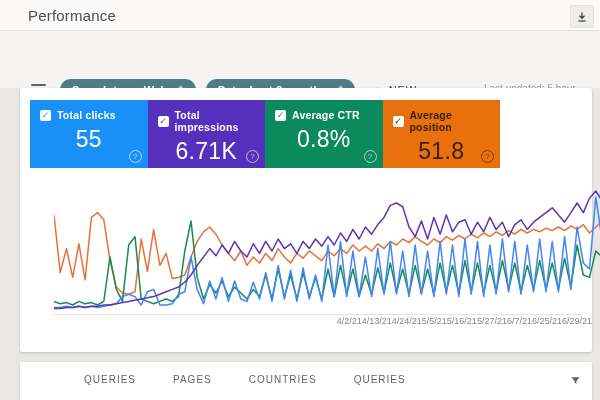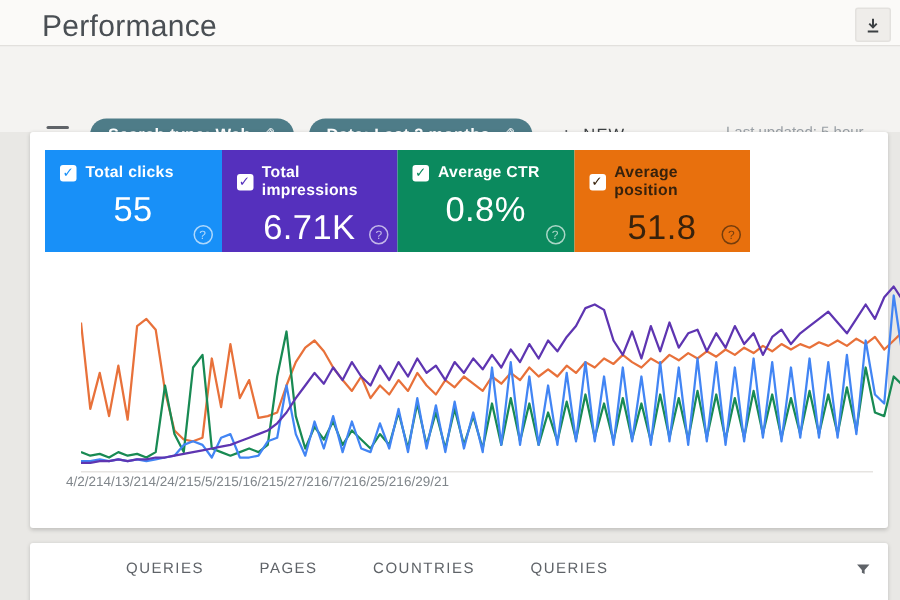--- a/index.html
+++ b/index.html
@@ -8,21 +8,21 @@
     background:#e9e8e5;
     font-family:"Liberation Sans","DejaVu Sans",sans-serif;
     -webkit-font-smoothing:antialiased;
   }
   
   .header{
     position:absolute;top:0;left:0;right:0;height:30px;
     background:#fbfaf8;border-bottom:1px solid #e2e0dd;
   }
   .page-title{
-    position:absolute;left:28px;top:7px;font-size:20px;color:#4a4f54;letter-spacing:.2px;
+    position:absolute;left:28px;top:7px;font-size:15px;color:#4a4f54;letter-spacing:.2px;
   }
   .dl-btn{
     position:absolute;right:6px;top:5px;width:22px;height:21px;
     background:#efedea;border:1px solid #e3e1de;border-radius:2px;
     display:flex;align-items:center;justify-content:center;cursor:pointer;
   }
   
   .filterbar{
     position:absolute;top:31px;left:0;right:0;height:57px;background:#f4f3f1;
   }
@@ -70,21 +70,21 @@
     border:1px solid currentColor;opacity:.65;font-size:8px;line-height:11px;
     text-align:center;cursor:pointer;
   }
   
   .chart-wrap{
     position:absolute;left:34px;right:10px;top:94px;height:132px;
     border-bottom:1px solid #e6e4e1;
   }
   .chart-wrap svg{position:absolute;left:0;top:0;}
   .x-labels{
-    position:absolute;left:24px;right:0;top:228px;display:flex;justify-content:flex-start;
+    position:absolute;left:24px;right:0;top:228px;display:flex;justify-content:flex-end;
   }
   .x-labels span{font-size:9px;color:#80868b;}
   
   .bottom-card{
     position:absolute;left:20px;top:362px;width:572px;height:60px;
     background:#ffffff;border-radius:2px;box-shadow:0 1px 3px rgba(0,0,0,.18);
   }
   .tabs-row{
     position:absolute;left:64px;top:12px;display:flex;gap:37px;align-items:center;
   }

